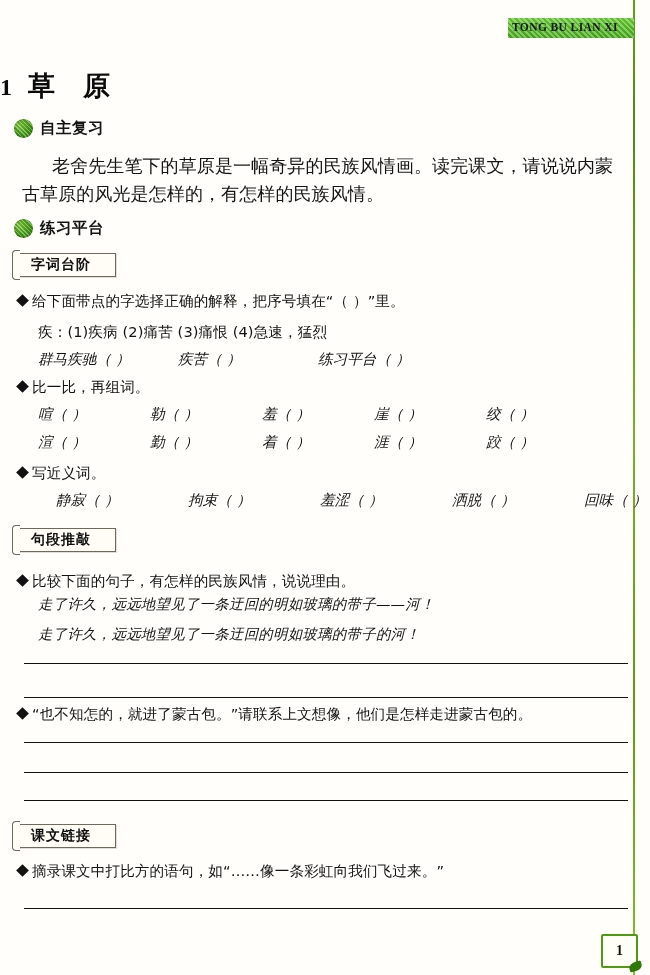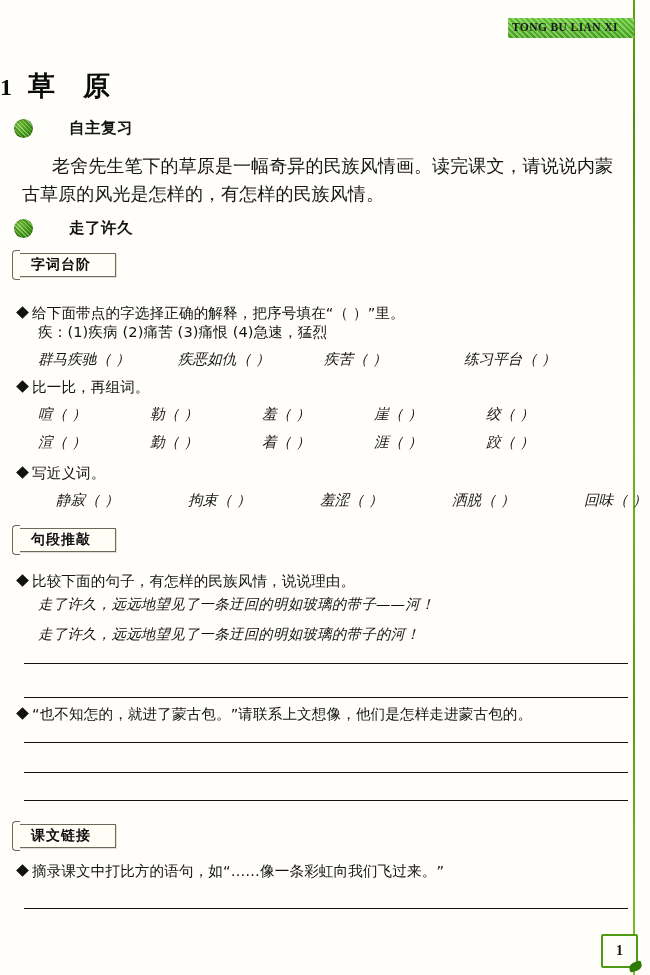--- a/index.html
+++ b/index.html
@@ -94,21 +94,20 @@
       repeating-linear-gradient(45deg, rgba(255,255,255,.30) 0 1px, rgba(0,0,0,.12) 1px 3px),
       radial-gradient(circle at 33% 30%, #7dcb3a 0%, #3f9c13 62%, #2d7a07 100%);
     box-shadow: inset 0 0 2px rgba(0,0,0,.4);
     flex: none;
   }
   .sec-head .txt {
     font-size: 15.5px;
     font-weight: bold;
     letter-spacing: .5px;
     color: #141414;
-    margin-left: 29px;
   }
 
   
   .intro {
     position: absolute;
     left: 22px;
     top: 152px;
     width: 606px;
     font-size: 18px;
     line-height: 28px;
@@ -255,34 +254,33 @@
   </div>
 
   <div class="sec-head" style="top:118px">
     <span class="ball"></span>
     <span class="txt">自主复习</span>
   </div>
   <div class="intro">老舍先生笔下的草原是一幅奇异的民族风情画。读完课文，请说说内蒙古草原的风光是怎样的，有怎样的民族风情。</div>
 
   <div class="sec-head" style="top:218px">
     <span class="ball"></span>
-    <span class="txt">走了许久</span>
+    <span class="txt">练习平台</span>
   </div>
 
   <div class="tag" style="top:253px">字词台阶</div>
 
-  <div class="q" style="top:304px">
+  <div class="q" style="top:292px">
     <span class="dia"></span>
     <span>给下面带点的字选择正确的解释，把序号填在“（      ）”里。</span>
   </div>
   <div class="sub" style="top:323px">疾：(1)疾病  (2)痛苦  (3)痛恨  (4)急速，猛烈</div>
 
   <div class="cols" style="top:350px">
     <span class="cell" style="width:140px">群马疾驰（      ）</span>
-    <span class="cell" style="width:146px">疾恶如仇（      ）</span>
     <span class="cell" style="width:140px">疾苦（      ）</span>
     <span class="cell" style="width:160px">练习平台（      ）</span>
   </div>
 
   <div class="q" style="top:378px">
     <span class="dia"></span>
     <span>比一比，再组词。</span>
   </div>
   <div class="cols" style="top:405px">
     <span class="cell">喧（      ）</span>

